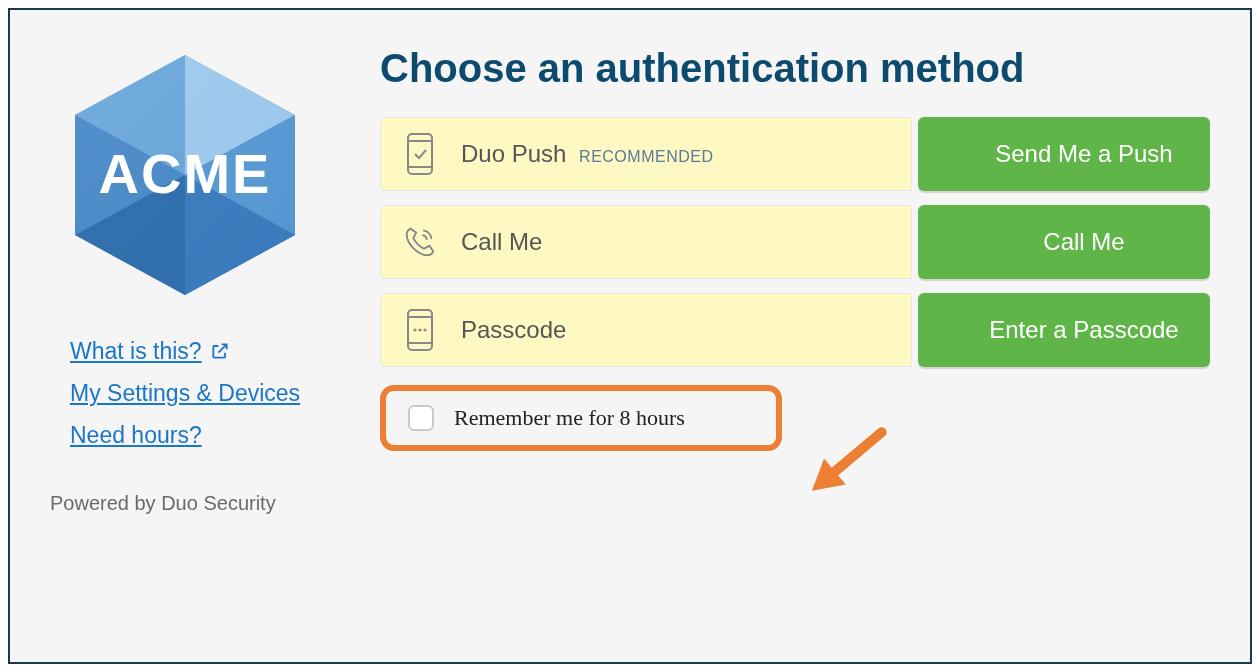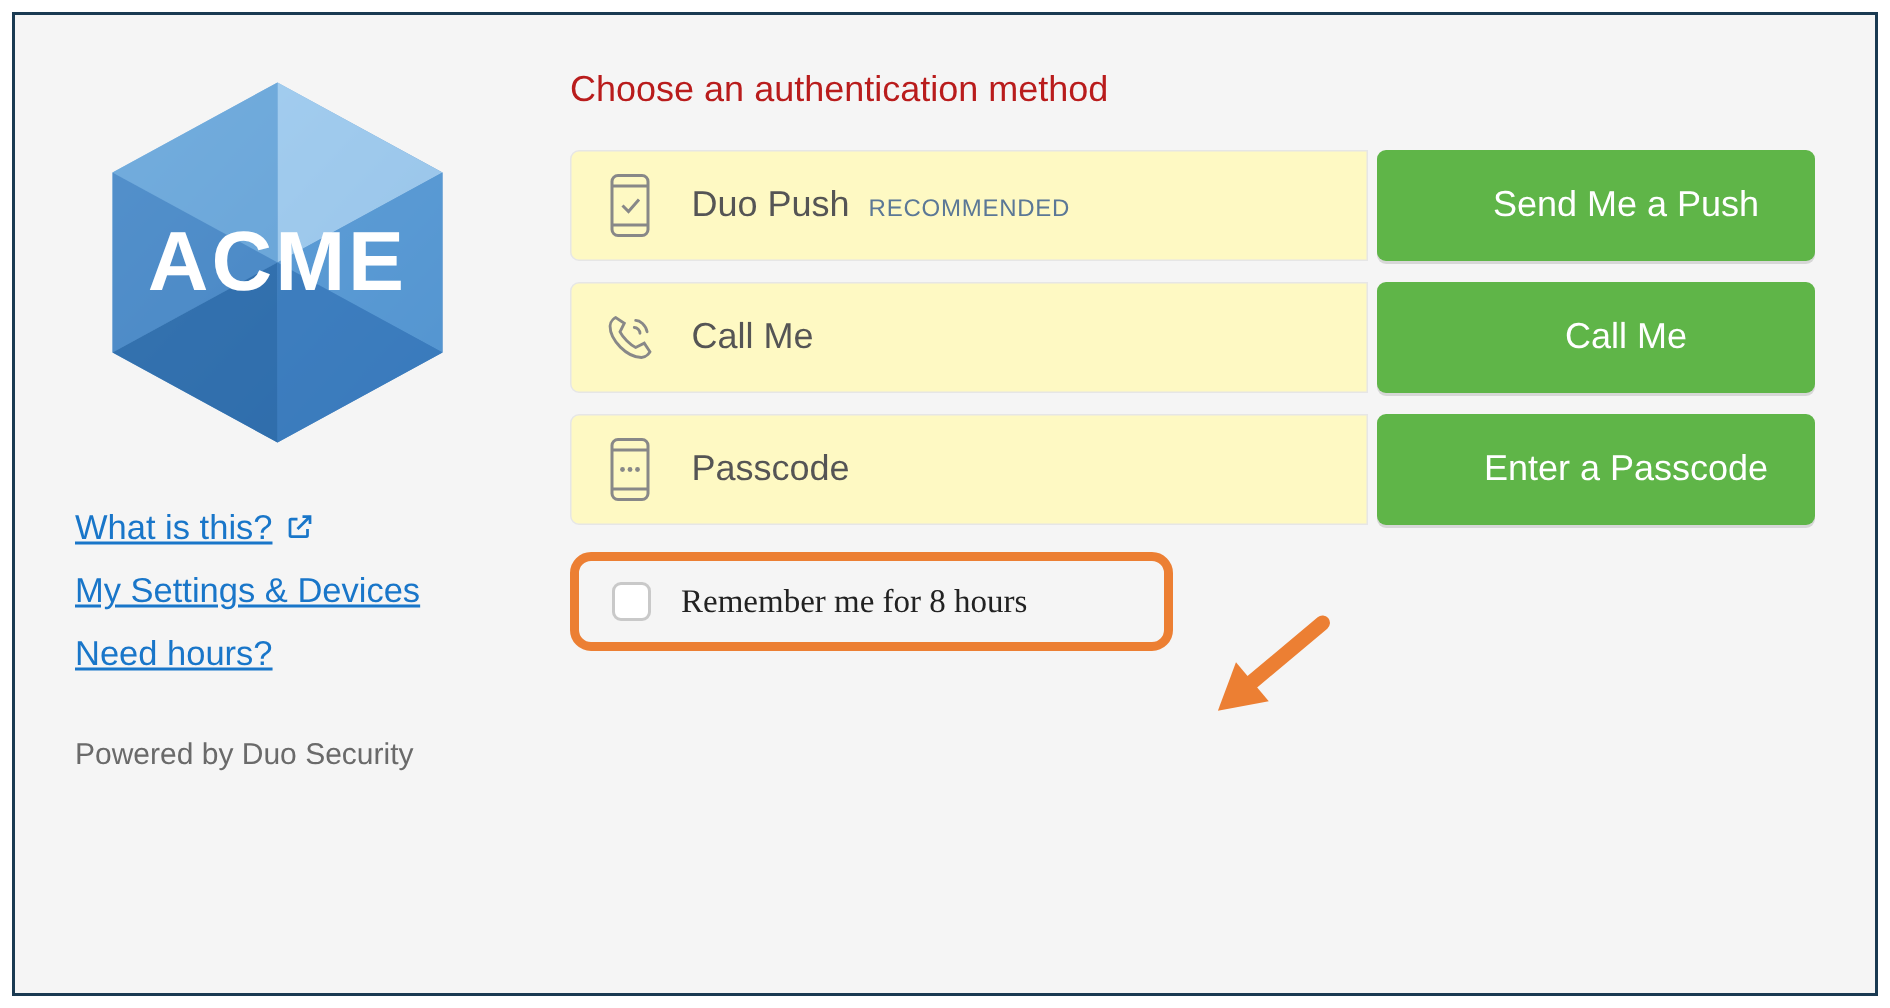--- a/index.html
+++ b/index.html
@@ -28,20 +28,21 @@
       display: flex;
       align-items: center;
       justify-content: center;
       margin-bottom: 25px;
     }
     .links {
       display: flex;
       flex-direction: column;
       gap: 10px;
       margin-bottom: 40px;
+      margin-left: 20px;
     }
     .link {
       color: #1976c9;
       text-decoration: underline;
       font-size: 23px;
       line-height: 1.4;
       cursor: pointer;
       display: inline-flex;
       align-items: center;
       gap: 8px;
@@ -52,23 +53,23 @@
     }
     .powered {
       color: #6a6a6a;
       font-size: 20px;
     }
     .main {
       flex: 1;
       padding-top: 6px;
     }
     .heading {
-      font-size: 24px;
-      color: #b91c1c;
-      font-weight: 400;
+      font-size: 40px;
+      color: #0c4a6e;
+      font-weight: 700;
       margin-bottom: 26px;
     }
     .method-row {
       display: flex;
       align-items: stretch;
       margin-bottom: 14px;
       height: 74px;
       border-radius: 6px;
       overflow: visible;
     }

